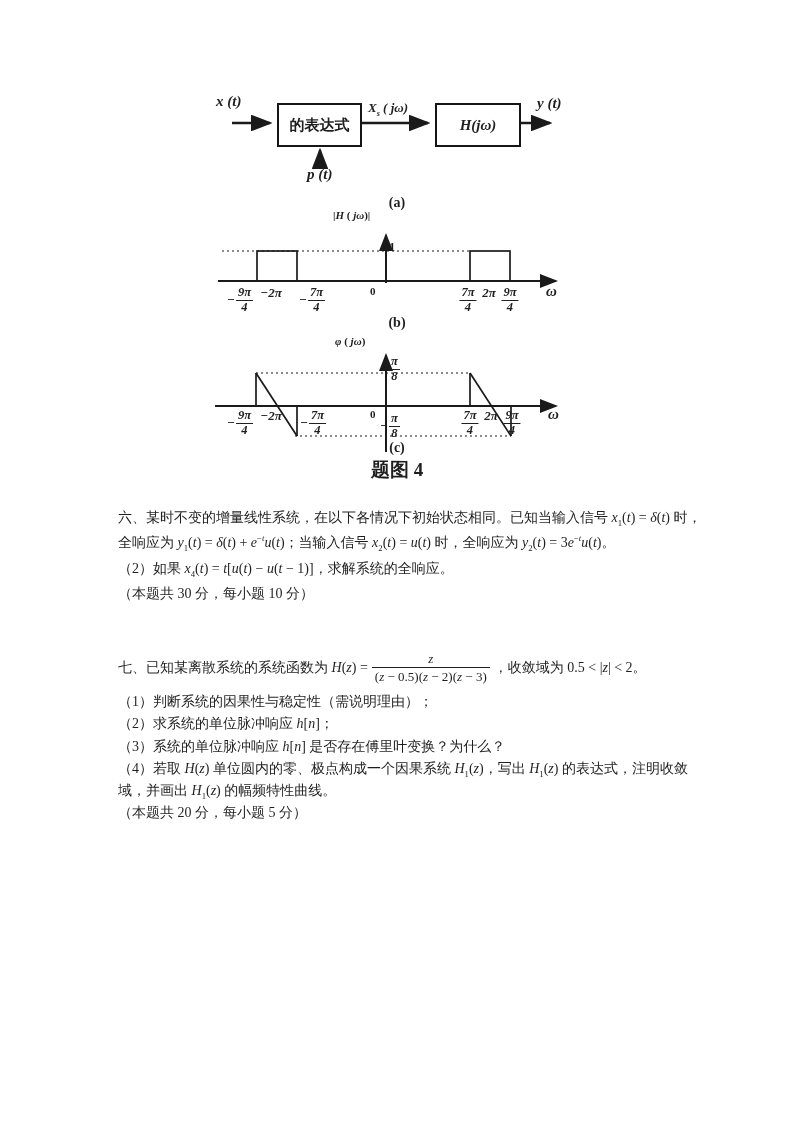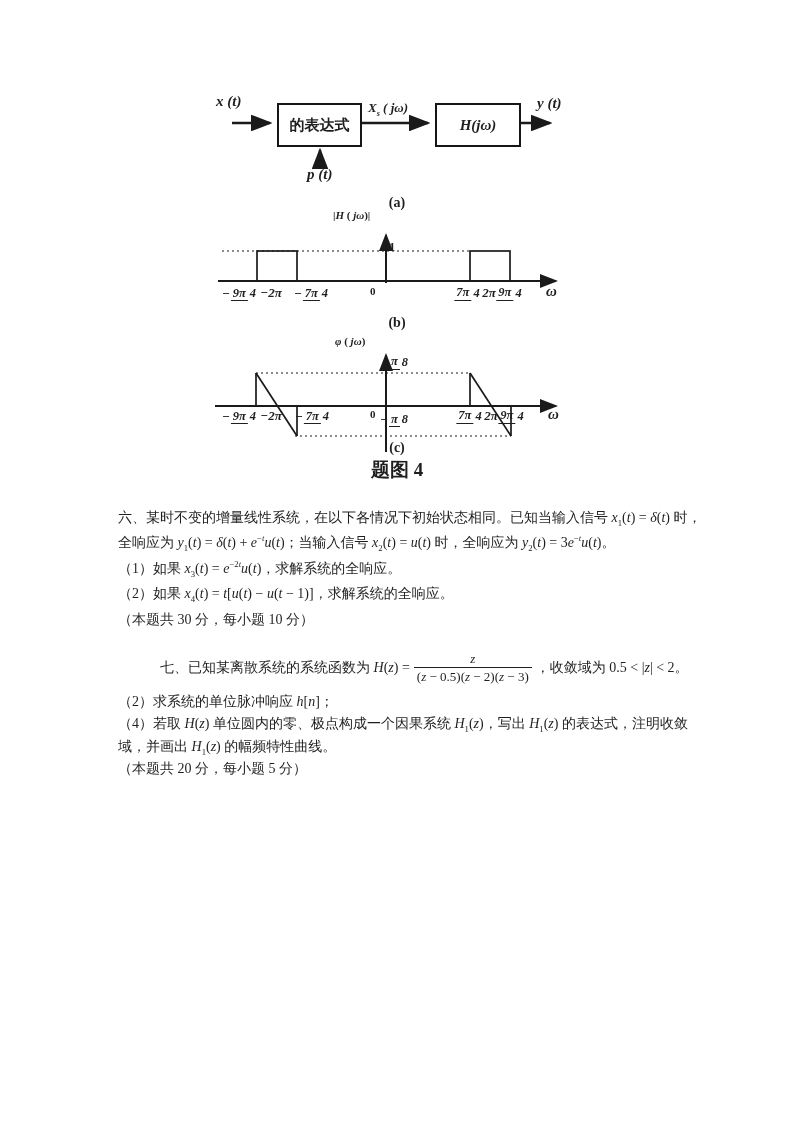--- a/index.html
+++ b/index.html
@@ -9,30 +9,30 @@
   .lbl{position:absolute;white-space:nowrap;}
   .math{font-style:italic;font-weight:700;font-size:15px;}
   i{font-style:italic;}
   sub,sup{font-size:0.62em;line-height:0;}
   .box{position:absolute;border:2px solid #161616;background:#fff;display:flex;align-items:center;
        justify-content:center;font-weight:700;font-size:15px;}
   .tick{position:absolute;transform:translateX(-50%);display:inline-flex;align-items:center;
         font-style:italic;font-weight:700;font-size:13px;}
   .tick.noctr{transform:none;}
   .tick .minus{margin-right:1px;}
-  .frac{display:inline-flex;flex-direction:row;align-items:center;line-height:1.08;font-size:12.5px;}
+  .frac{display:inline-flex;flex-direction:column;align-items:center;line-height:1.08;font-size:12.5px;}
   .frac .num{border-bottom:1.3px solid #1f1f1f;padding:0 2px;}
   .frac .den{padding:0 2px;}
   .caption{position:absolute;transform:translateX(-50%);font-weight:700;font-size:14px;}
   .figcap{position:absolute;transform:translateX(-50%);font-weight:700;font-size:19px;}
   .plainlbl{font-weight:700;font-size:11px;}
   .qblock{position:absolute;left:118px;width:576px;font-size:14px;}
   #q6 .ln{line-height:25.4px;white-space:nowrap;}
   #q7 .ln{line-height:22.3px;white-space:nowrap;}
-  .q7head{display:flex;align-items:center;white-space:nowrap;height:46px;margin-left:42px;}
+  .q7head{display:flex;align-items:center;white-space:nowrap;height:46px;}
   .q7frac{display:inline-flex;flex-direction:column;align-items:center;line-height:1.2;
           font-size:13px;margin:0 4px;text-align:center;}
   .q7frac .fnum{padding:0 2px;}
   .q7frac .fden{border-top:1.3px solid #1f1f1f;padding:1px 3px 0 3px;}
 </style>
 </head>
 <body>
 
 <div class="page">
 
@@ -161,33 +161,34 @@
       <span class="num">9π</span>
       <span class="den">4</span>
     </span>
   </span>
   <span class="caption" style="left:397px;top:440px;">(c)</span>
   <span class="figcap" style="left:397px;top:457px;">题图 4</span>
 
   <div class="qblock" id="q6" style="top:505px;">
     <div class="ln">六、某时不变的增量线性系统，在以下各情况下初始状态相同。已知当输入信号 <i>x</i><sub>1</sub>(<i>t</i>) = <i>δ</i>(<i>t</i>) 时，</div>
     <div class="ln">全响应为 <i>y</i><sub>1</sub>(<i>t</i>) = <i>δ</i>(<i>t</i>) + <i>e</i><sup>−<i>t</i></sup><i>u</i>(<i>t</i>)；当输入信号 <i>x</i><sub>2</sub>(<i>t</i>) = <i>u</i>(<i>t</i>) 时，全响应为 <i>y</i><sub>2</sub>(<i>t</i>) = 3<i>e</i><sup>−<i>t</i></sup><i>u</i>(<i>t</i>)。</div>
-    <div class="ln">（1）如果 <i>x</i><sub>3</sub>(<i>t</i>) = <i>e</i><sup>−2<i>t</i></sup><i>u</i>(<i>t</i>)，求解系统的全响应。</div>
     <div class="ln">（2）如果 <i>x</i><sub>4</sub>(<i>t</i>) = <i>t</i>[<i>u</i>(<i>t</i>) − <i>u</i>(<i>t</i> − 1)]，求解系统的全响应。</div>
     <div class="ln">（本题共 30 分，每小题 10 分）</div>
   </div>
 
   <div class="qblock" id="q7" style="top:645px;">
     <div class="q7head">
       <span>七、已知某离散系统的系统函数为 <i>H</i>(<i>z</i>) =</span>
       <span class="q7frac">
         <span class="fnum"><i>z</i></span>
         <span class="fden">(<i>z</i> − 0.5)(<i>z</i> − 2)(<i>z</i> − 3)</span>
       </span>
       <span>，收敛域为 0.5 &lt; |<i>z</i>| &lt; 2。</span>
     </div>
+    <div class="ln">（1）判断系统的因果性与稳定性（需说明理由）；</div>
     <div class="ln">（2）求系统的单位脉冲响应 <i>h</i>[<i>n</i>]；</div>
+    <div class="ln">（3）系统的单位脉冲响应 <i>h</i>[<i>n</i>] 是否存在傅里叶变换？为什么？</div>
     <div class="ln">（4）若取 <i>H</i>(<i>z</i>) 单位圆内的零、极点构成一个因果系统 <i>H</i><sub>1</sub>(<i>z</i>)，写出 <i>H</i><sub>1</sub>(<i>z</i>) 的表达式，注明收敛</div>
     <div class="ln">域，并画出 <i>H</i><sub>1</sub>(<i>z</i>) 的幅频特性曲线。</div>
     <div class="ln">（本题共 20 分，每小题 5 分）</div>
   </div>
 
 </div>
 
 </body></html>

